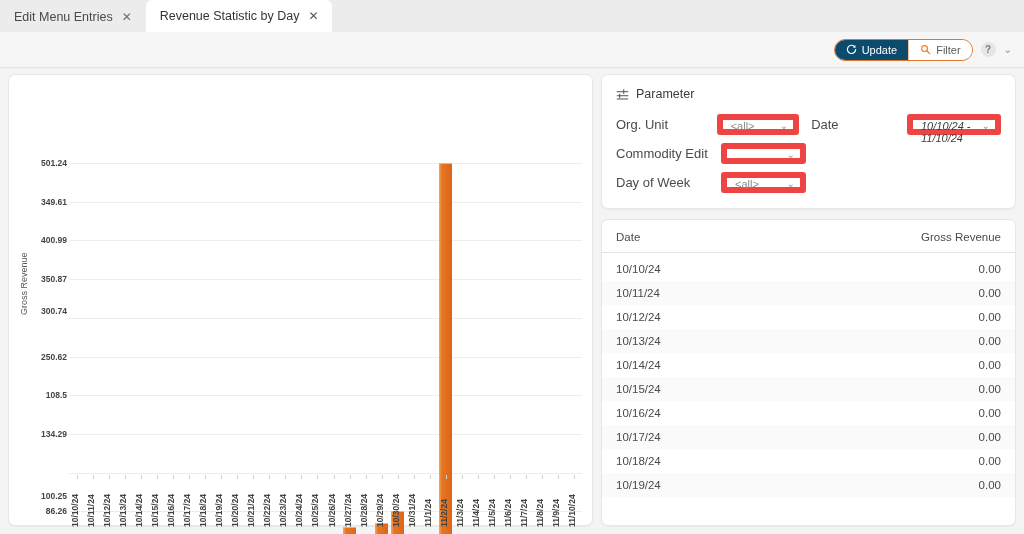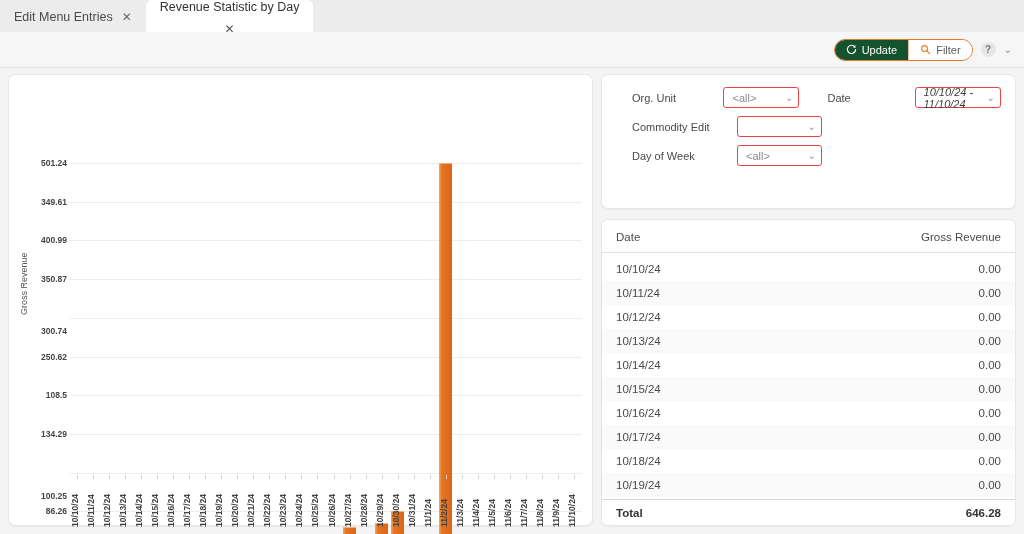--- a/index.html
+++ b/index.html
@@ -19,21 +19,21 @@
     display:flex;align-items:flex-end;
   }
   .tab{
     height:31px;display:flex;align-items:center;gap:9px;
     padding:0 14px;font-size:12.5px;color:#4a4a4a;
     background:transparent;box-sizing:border-box;cursor:pointer;
     white-space:nowrap;
   }
   .tab.active{
     background:#fff;border-top-left-radius:6px;border-top-right-radius:6px;
-    color:#333;height:32px;flex-direction:column;
+    color:#333;height:32px;
   }
   .tab .x{
     font-size:12px;color:#6b6b6b;line-height:1;
     font-family:"DejaVu Sans",sans-serif;
   }
   .tab.active .x{color:#555;}
 
   
   .toolbar{
     position:absolute;top:32px;left:0;width:1024px;height:36px;
@@ -43,21 +43,21 @@
   }
   .segmented{
     display:flex;align-items:stretch;height:20px;
     border:1px solid #e2762a;border-radius:11px;overflow:hidden;
     background:#fff;
   }
   .seg-btn{
     display:flex;align-items:center;gap:5px;
     padding:0 11px;font-size:11px;cursor:pointer;
   }
-  .seg-btn.primary{background:#14532d;color:#fff;}
+  .seg-btn.primary{background:#0c4a6e;color:#fff;}
   .seg-btn.secondary{background:#fff;color:#5c5c5c;border-left:1px solid #f0c59d;}
   .ico{display:inline-block;line-height:0;}
   .help-circle{
     width:15px;height:15px;border-radius:50%;
     background:#e6e6e6;color:#7a7a7a;
     display:flex;align-items:center;justify-content:center;
     font-size:10px;font-weight:bold;cursor:pointer;
   }
   .chev-grey{color:#8a8a8a;font-size:10px;cursor:pointer;}
 
@@ -103,24 +103,24 @@
   }
   .xticks{position:absolute;left:60px;top:400px;width:513px;height:52px;}
   .xmark{position:absolute;top:0;width:1px;height:4px;background:#d2d2d2;}
 
   
   .panel-title{
     display:flex;align-items:center;gap:7px;
     font-size:12.5px;color:#3d3d3d;margin-bottom:13px;
   }
   .prow{display:flex;align-items:center;margin-bottom:8px;height:21px;}
-  .plabel{font-size:11px;color:#4a4a4a;margin-left:16px;}
+  .plabel{font-size:13px;color:#4a4a4a;}
   .sel{
-    height:21px;border:1px solid #ef4444;border-radius:3px;background:#fff;
-    display:flex;align-items:center;justify-content:space-between;
+    height:21px;border:6px solid #ef4444;border-radius:3px;background:#fff;
+    display:flex;justify-content:space-between;
     padding:0 5px 0 8px;box-sizing:border-box;font-size:11px;color:#8b8b8b;
     cursor:pointer;
   }
   .sel .cv{color:#9a9a9a;font-size:10px;margin-left:6px;}
   .sel.dark{color:#3f3f3f;font-style:italic;}
 
   
   .thead{
     display:flex;justify-content:space-between;align-items:center;
     padding:11px 14px 9px 14px;font-size:11.5px;color:#4a4a4a;
@@ -183,21 +183,21 @@
 
   <div class="card" id="chart-card">
     <div class="chart-area">
       <div class="ylabel">Gross Revenue</div>
       <div class="yticks" id="yticks">
           <div class="ytick" style="top: 436.303px;">86.26</div>
           <div class="ytick" style="top: 421px;">100.25</div>
           <div class="ytick" style="top: 358.902px;">134.29</div>
           <div class="ytick" style="top: 320.197px;">108.5</div>
           <div class="ytick" style="top: 281.5px;">250.62</div>
-          <div class="ytick" style="top: 256px;">300.74</div>
+          <div class="ytick" style="top: 236px;">300.74</div>
           <div class="ytick" style="top: 204.098px;">350.87</div>
           <div class="ytick" style="top: 165.402px;">400.99</div>
           <div class="ytick" style="top: 126.697px;">349.61</div>
           <div class="ytick" style="top: 88px;">501.24</div>
         </div>
       <div class="grid" id="grid">
           <div class="gridline" style="top: 436.303px;"></div>
           <div class="gridline" style="top: 397.598px;"></div>
           <div class="gridline" style="top: 358.902px;"></div>
           <div class="gridline" style="top: 320.197px;"></div>
@@ -277,20 +277,32 @@
           <div class="xtick" style="left: 475.922px;">11/8/24</div>
           <div class="xmark" style="left: 488.953px;"></div>
           <div class="xtick" style="left: 491.953px;">11/9/24</div>
           <div class="xmark" style="left: 504.984px;"></div>
           <div class="xtick" style="left: 507.984px;">11/10/24</div>
         </div>
     </div>
   </div>
 
   <div class="card" id="param-card">
+    <div class="panel-title">
+      <span class="ico">
+        <svg width="13" height="13" viewBox="0 0 16 16">
+          <line x1="1" y1="4.5" x2="15" y2="4.5" stroke="#5a5a5a" stroke-width="1.3"></line>
+          <line x1="1" y1="9.5" x2="15" y2="9.5" stroke="#5a5a5a" stroke-width="1.3"></line>
+          <line x1="1" y1="13.5" x2="15" y2="13.5" stroke="#5a5a5a" stroke-width="1.3"></line>
+          <line x1="9.5" y1="1.5" x2="9.5" y2="7.5" stroke="#5a5a5a" stroke-width="1.3"></line>
+          <line x1="4.5" y1="7" x2="4.5" y2="12.5" stroke="#5a5a5a" stroke-width="1.3"></line>
+        </svg>
+      </span>
+      <span>Parameter</span>
+    </div>
 
     <div class="prow">
       <div class="plabel" style="width:105px">Org. Unit</div>
       <div class="sel" style="width:85px">
         <span>&lt;all&gt;</span>
         <span class="cv">⌄</span>
       </div>
       <div class="plabel" style="width:100px;padding-left:12px">Date</div>
       <div class="sel dark" style="width:97px">
         <span>10/10/24 - 11/10/24</span>
@@ -356,19 +368,15 @@
         <div class="trow">
           <span>10/18/24</span>
           <span>0.00</span>
         </div>
         <div class="trow odd">
           <span>10/19/24</span>
           <span>0.00</span>
         </div>
         <div class="trow"></div>
       </div>
-    <div class="tfoot">
-      <span>Total</span>
-      <span>646.28</span>
-    </div>
   </div>
 
 </div>
 
 </body></html>

